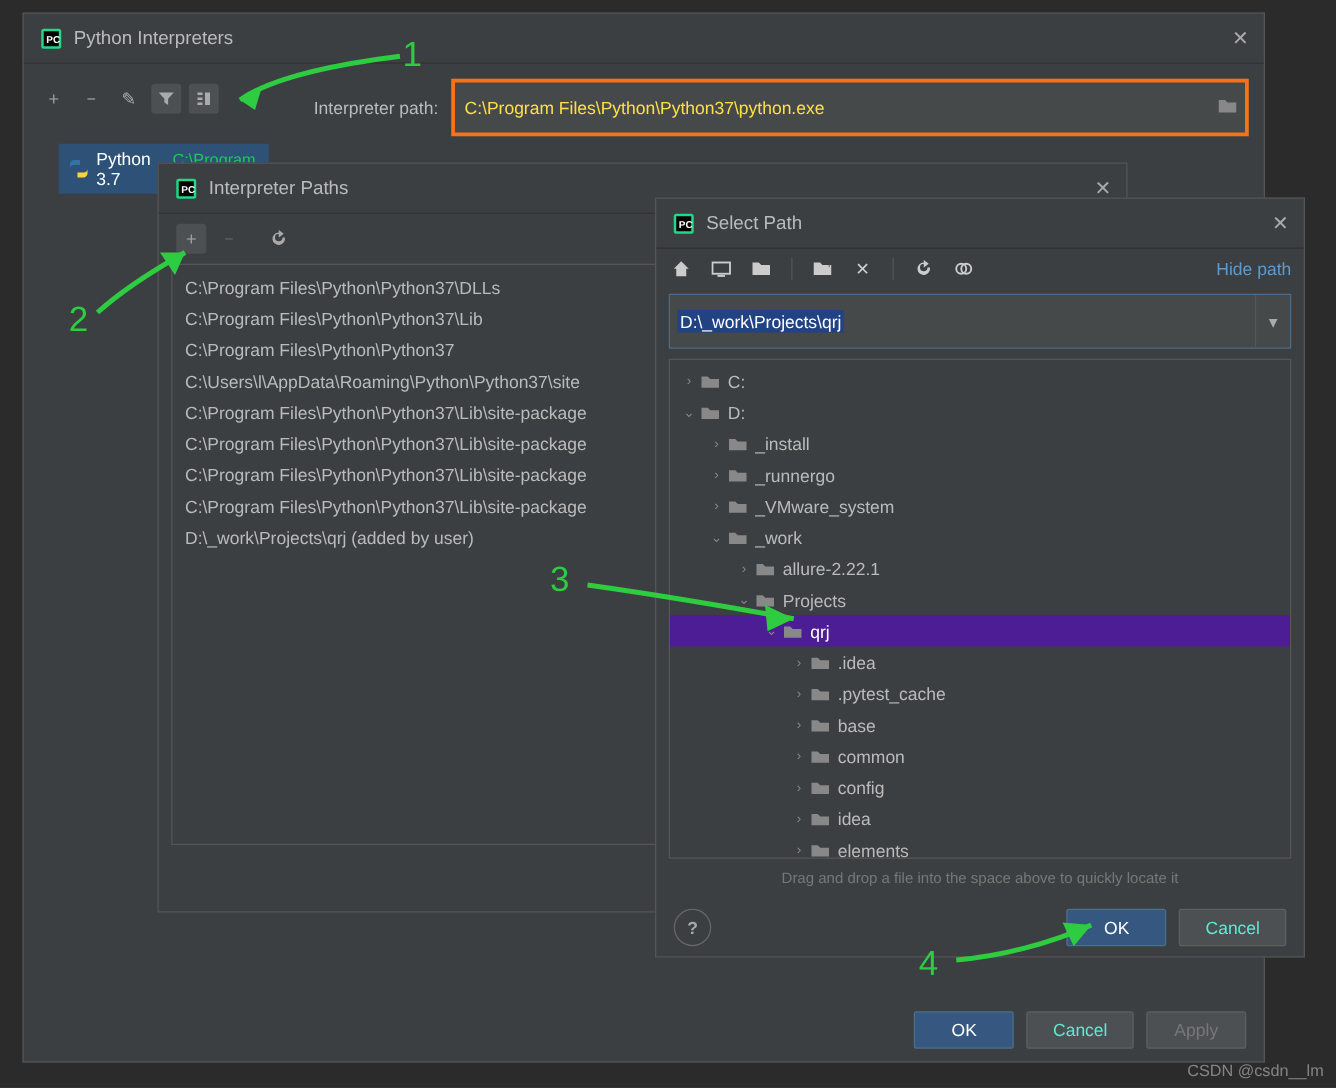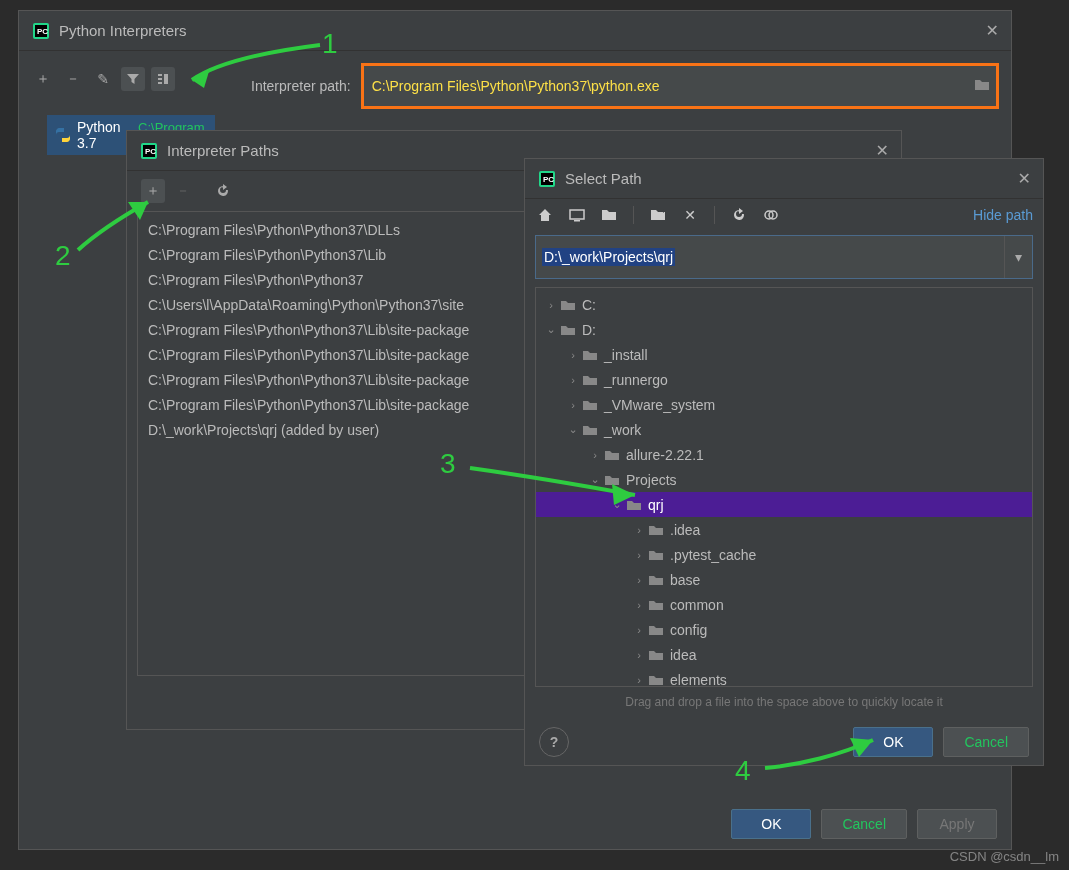--- a/index.html
+++ b/index.html
@@ -35,21 +35,21 @@
   .dropdown-arrow { position:absolute; right:0; top:0; width:28px; height:100%; border-left:1px solid #555; display:flex; align-items:center; justify-content:center; color:#aaa; }
   .tree { margin:0 10px; border:1px solid #555; height:400px; overflow:auto; padding:4px 0; }
   .tree-row { display:flex; align-items:center; height:25px; padding-left:8px; color:#bbb; cursor:pointer; }
   .tree-row.selected { background:#4c1d95; color:#fff; }
   .chev { width:14px; color:#888; font-size:11px; text-align:center; }
   .foldicon { width:16px; height:14px; margin:0 6px 0 2px; display:inline-flex; color:#888; }
   .foldicon svg { width:16px; height:14px; }
   .hint { text-align:center; color:#777; font-size:12px; padding:8px 0; }
   .btnrow { display:flex; align-items:center; padding:10px 14px; gap:10px; }
   .btnrow .spacer { flex:1; }
-  .btn { height:30px; padding:0 20px; background:#4c5052; border:1px solid #5e6060; color:#22c55e; cursor:pointer; display:flex; align-items:center; justify-content:center; border-radius:2px; min-width:80px; }
+  .btn { height:30px; padding:0 20px; background:#4c5052; border:1px solid #5e6060; color:#5eead4; cursor:pointer; display:flex; align-items:center; justify-content:center; border-radius:2px; min-width:80px; }
   .btn.primary { background:#365880; border-color:#4a708b; color:#fff; }
   .btn.disabled { color:#777; }
   .help-btn { width:30px; height:30px; border-radius:50%; border:1px solid #666; color:#aaa; display:flex; align-items:center; justify-content:center; cursor:pointer; font-weight:bold; }
   .watermark { position:absolute; bottom:6px; right:10px; color:#ccc; font-size:13px; opacity:0.55; }
 
   
   .anno { position:absolute; color:#2ecc40; font-size:28px; font-weight:normal; pointer-events:none; z-index:99; }
   svg.arrow { position:absolute; pointer-events:none; z-index:98; }
   svg.arrow path { stroke:#2ecc40; stroke-width:4; fill:none; }
   svg.arrow polygon { fill:#2ecc40; }

